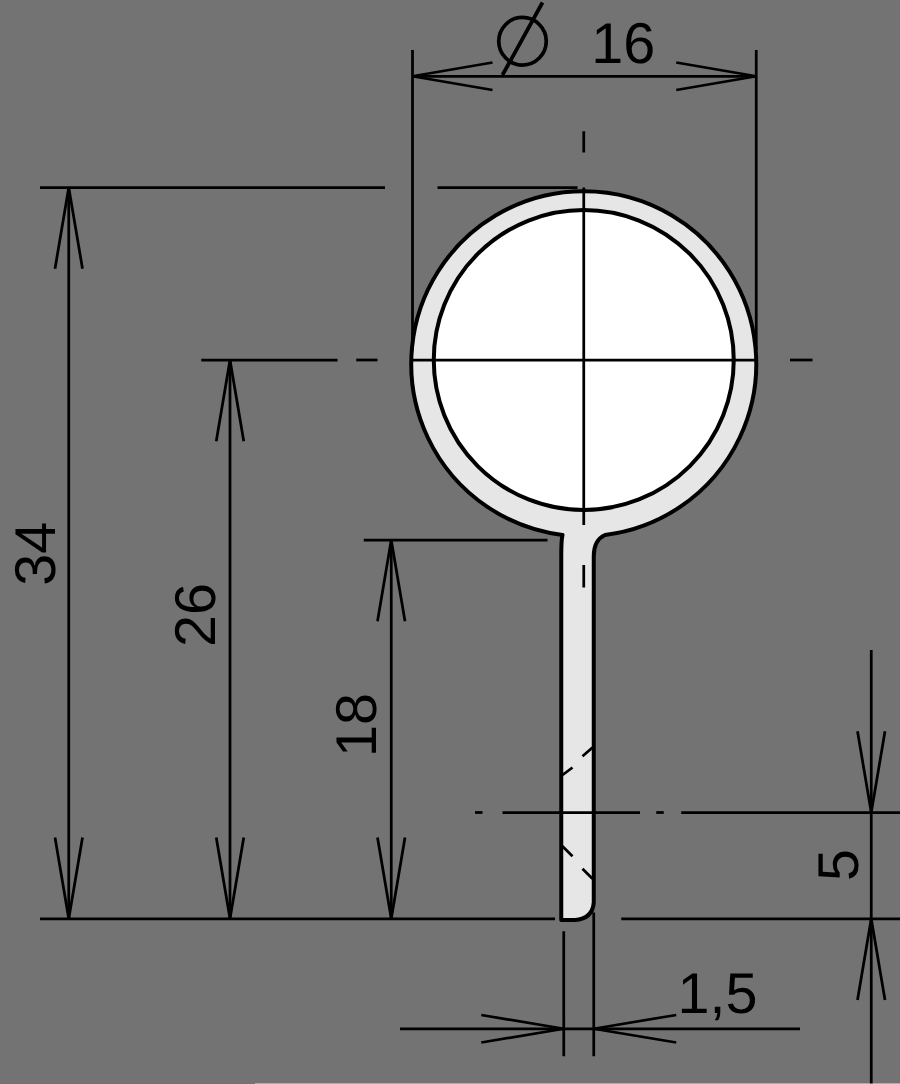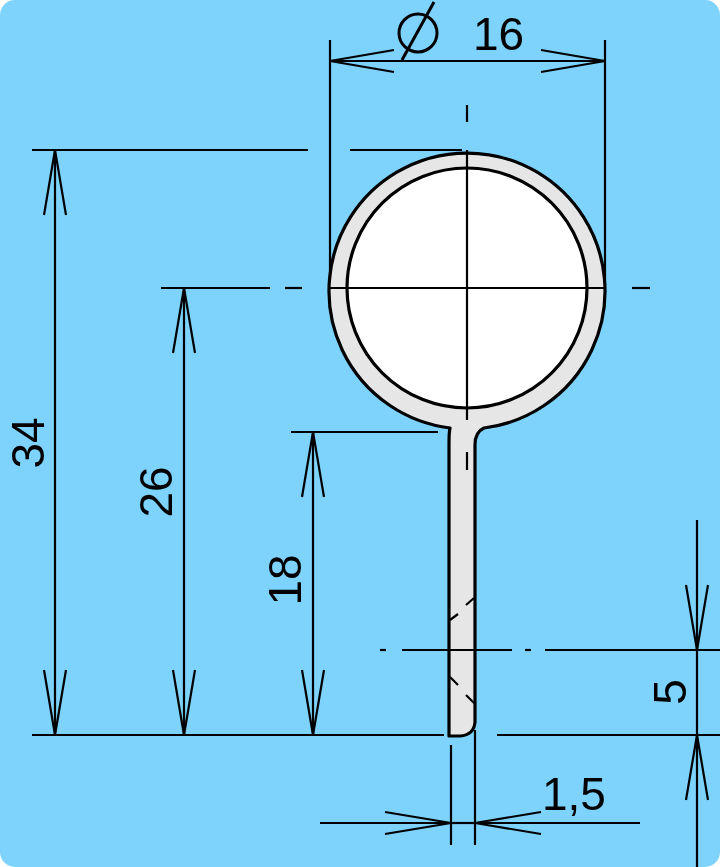--- a/index.html
+++ b/index.html
@@ -1,16 +1,16 @@
 <!DOCTYPE html>
 <html><head>
 <meta charset="utf-8">
 <style>
   html,body{margin:0;padding:0;background:#ffffff;}
-  #canvas{position:relative;width:720px;height:867px;overflow:hidden;background:#7dd3fc;border-radius:15px;}
+  #canvas{position:relative;width:720px;height:867px;overflow:hidden;background:#737373;}
   svg{position:absolute;left:0;top:0;}
   .ln{stroke:#000;stroke-width:2.2;fill:none;stroke-linecap:butt;}
   .dim-text{font-family:"Liberation Sans",sans-serif;font-size:46px;fill:#000;}
 </style>
 </head>
 <body>
 
 <div id="canvas">
 <svg width="720" height="867" viewBox="0 0 720 867" xmlns="http://www.w3.org/2000/svg">
 

